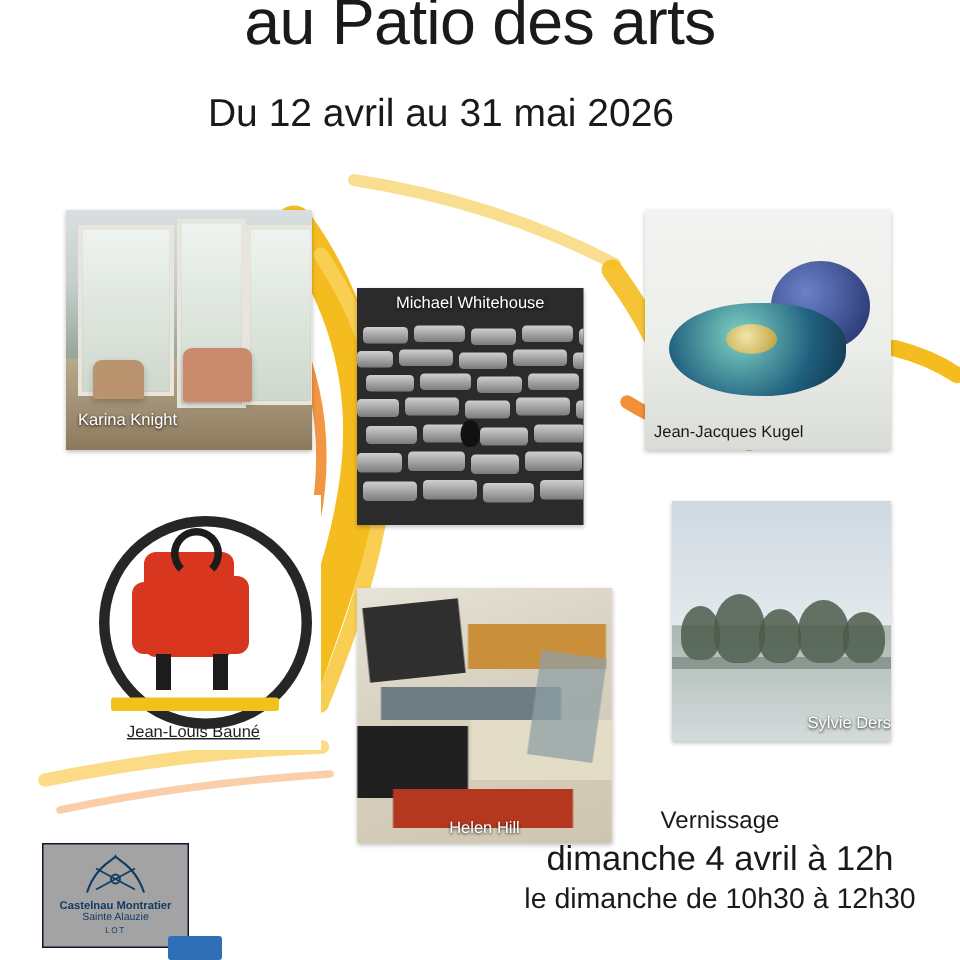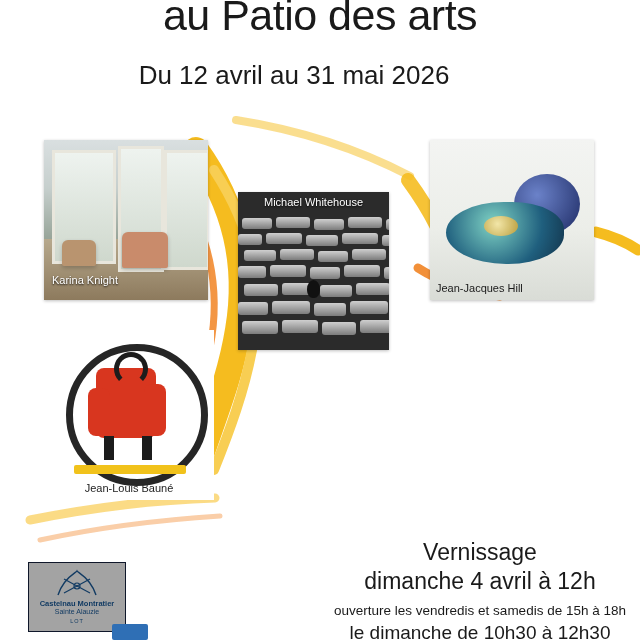--- a/index.html
+++ b/index.html
@@ -70,20 +70,21 @@
     text-shadow: 0 1px 2px rgba(0,0,0,0.9);
     z-index: 5;
   }
   .art .caption.top {
     bottom: auto;
     top: 4px;
   }
   .art .caption.dark {
     color: #222222;
     text-shadow: none;
+    text-decoration: underline;
   }
 
   
   #art-interior {
     left: 44px; top: 140px; width: 164px; height: 160px;
     background:
       linear-gradient(180deg, #d9dfe0 0%, #c6cfcd 30%, #9aa79c 60%, #6f7c6b 100%);
   }
   .interior-window {
     position: absolute;
@@ -178,21 +179,21 @@
 
   
   .vernissage {
     position: absolute;
     left: 330px;
     top: 538px;
     width: 300px;
     text-align: center;
     color: #1a1a1a;
   }
-  .vernissage .v1 { font-size: 23px; line-height: 1.25; }
+  .vernissage .v1 { font-size: 16px; line-height: 1.25; }
   .vernissage .v2 { font-size: 23px; line-height: 1.25; }
   .vernissage .v3 { font-size: 13.5px; margin-top: 6px; line-height: 1.4; }
   .vernissage .v4 { font-size: 19px; line-height: 1.4; }
 
   
   #logo {
     position: absolute;
     left: 28px;
     top: 562px;
     width: 96px;
@@ -304,41 +305,62 @@
       <div class="stone" style="left:122px;top:128px; width:36px; height:13px;"></div>
     </div>
     <div class="stone-bird"></div>
     <div class="caption top">Michael Whitehouse</div>
   </div>
 
   <div class="art" id="art-glass">
     <div class="glass-blob" style="left:84px; top:34px; width:66px; height:60px; background:radial-gradient(circle at 35% 35%, #6b82c9, #1d2a63);"></div>
     <div class="glass-blob" style="left:16px; top:62px; width:118px; height:62px; border-radius:50% 45% 48% 52%; background:radial-gradient(circle at 40% 35%, #7fd2c4, #1f5f7e 60%, #123148);"></div>
     <div class="glass-blob" style="left:54px; top:76px; width:34px; height:20px; background:radial-gradient(circle at 40% 40%, #f2e6a8, #b89c3a);"></div>
-    <div class="caption" style="color:#1a1a1a; text-shadow:none; text-align:left; padding-left:6px; bottom:6px;">Jean-Jacques Hill</div>
+    <div class="caption" style="color:#1a1a1a; text-shadow:none; text-align:left; padding-left:6px; bottom:6px;">Jean-Jacques Kugel</div>
   </div>
 
   <div class="art" id="art-sculpture">
     <div class="ring"></div>
     <div class="red-form" style="left:52px; top:38px; width:60px; height:70px;"></div>
     <div class="red-form" style="left:44px; top:58px; width:22px; height:48px;"></div>
     <div class="red-form" style="left:100px; top:54px; width:22px; height:52px;"></div>
     <div style="position:absolute; left:70px; top:22px; width:24px; height:24px; border:5px solid #1c1c1c; border-radius:50%; border-bottom-color:transparent;"></div>
     <div style="position:absolute; left:60px; top:106px; width:10px; height:24px; background:#1c1c1c;"></div>
     <div style="position:absolute; left:98px; top:106px; width:10px; height:24px; background:#1c1c1c;"></div>
     <div class="base-plate"></div>
     <div class="caption dark" style="bottom:6px;">Jean-Louis Bauné</div>
   </div>
 
-
+  <div class="art" id="art-abstract">
+    <div class="ab" style="left:0; top:0; width:100%; height:100%; background:linear-gradient(160deg,#e7e3d8 0%,#d8d2c2 40%,#cfc6b0 100%);"></div>
+    <div class="ab" style="left:6px; top:10px; width:64px; height:50px; background:#2f2f2f; transform:rotate(-6deg);"></div>
+    <div class="ab" style="left:74px; top:24px; width:92px; height:30px; background:#c98f3a;"></div>
+    <div class="ab" style="left:16px; top:66px; width:120px; height:22px; background:#6e7c83;"></div>
+    <div class="ab" style="left:0px; top:92px; width:74px; height:48px; background:#1f1f1f;"></div>
+    <div class="ab" style="left:76px; top:88px; width:94px; height:40px; background:#e3dcc6;"></div>
+    <div class="ab" style="left:24px; top:134px; width:120px; height:26px; background:#b4381f;"></div>
+    <div class="ab" style="left:118px; top:44px; width:44px; height:70px; background:#8fa0a4; opacity:0.75; transform:rotate(8deg);"></div>
+    <div class="caption">Helen Hill</div>
+  </div>
+
+  <div class="art" id="art-landscape">
+    <div style="position:absolute; left:0; top:0; width:100%; height:52%; background:linear-gradient(180deg,#cfd9e2,#e3e9ec);"></div>
+    <div style="position:absolute; left:0; top:52%; width:100%; height:48%; background:linear-gradient(180deg,#a9b8b2,#d4dbdb);"></div>
+    <div class="land-tree" style="left:6px; top:70px; width:26px; height:36px;"></div>
+    <div class="land-tree" style="left:28px; top:62px; width:34px; height:46px;"></div>
+    <div class="land-tree" style="left:58px; top:72px; width:28px; height:36px;"></div>
+    <div class="land-tree" style="left:84px; top:66px; width:34px; height:42px;"></div>
+    <div class="land-tree" style="left:114px; top:74px; width:28px; height:34px;"></div>
+    <div style="position:absolute; left:0; top:104px; width:100%; height:8px; background:#5f6d63; opacity:0.5;"></div>
+    <div class="caption" style="text-align:right; padding-right:8px; bottom:6px;">Sylvie Ders</div>
+  </div>
 
   <div class="vernissage">
     <div class="v1">Vernissage</div>
     <div class="v2">dimanche 4 avril à 12h</div>
-    <div class="v3">ouverture les vendredis et samedis de 15h à 18h</div>
     <div class="v4">le dimanche de 10h30 à 12h30</div>
   </div>
 
   <div id="logo">
     <svg class="mark" width="46" height="30" viewBox="0 0 46 30" aria-hidden="true">
       <path d="M4 26 C 10 8, 22 4, 23 2 C 24 4, 36 8, 42 26" stroke="#123b63" stroke-width="1.4" fill="none"></path>
       <path d="M10 24 L 36 10" stroke="#123b63" stroke-width="1.2"></path>
       <path d="M10 10 L 36 24" stroke="#123b63" stroke-width="1.2"></path>
       <circle cx="23" cy="17" r="3" fill="none" stroke="#123b63" stroke-width="1.2"></circle>
     </svg>

